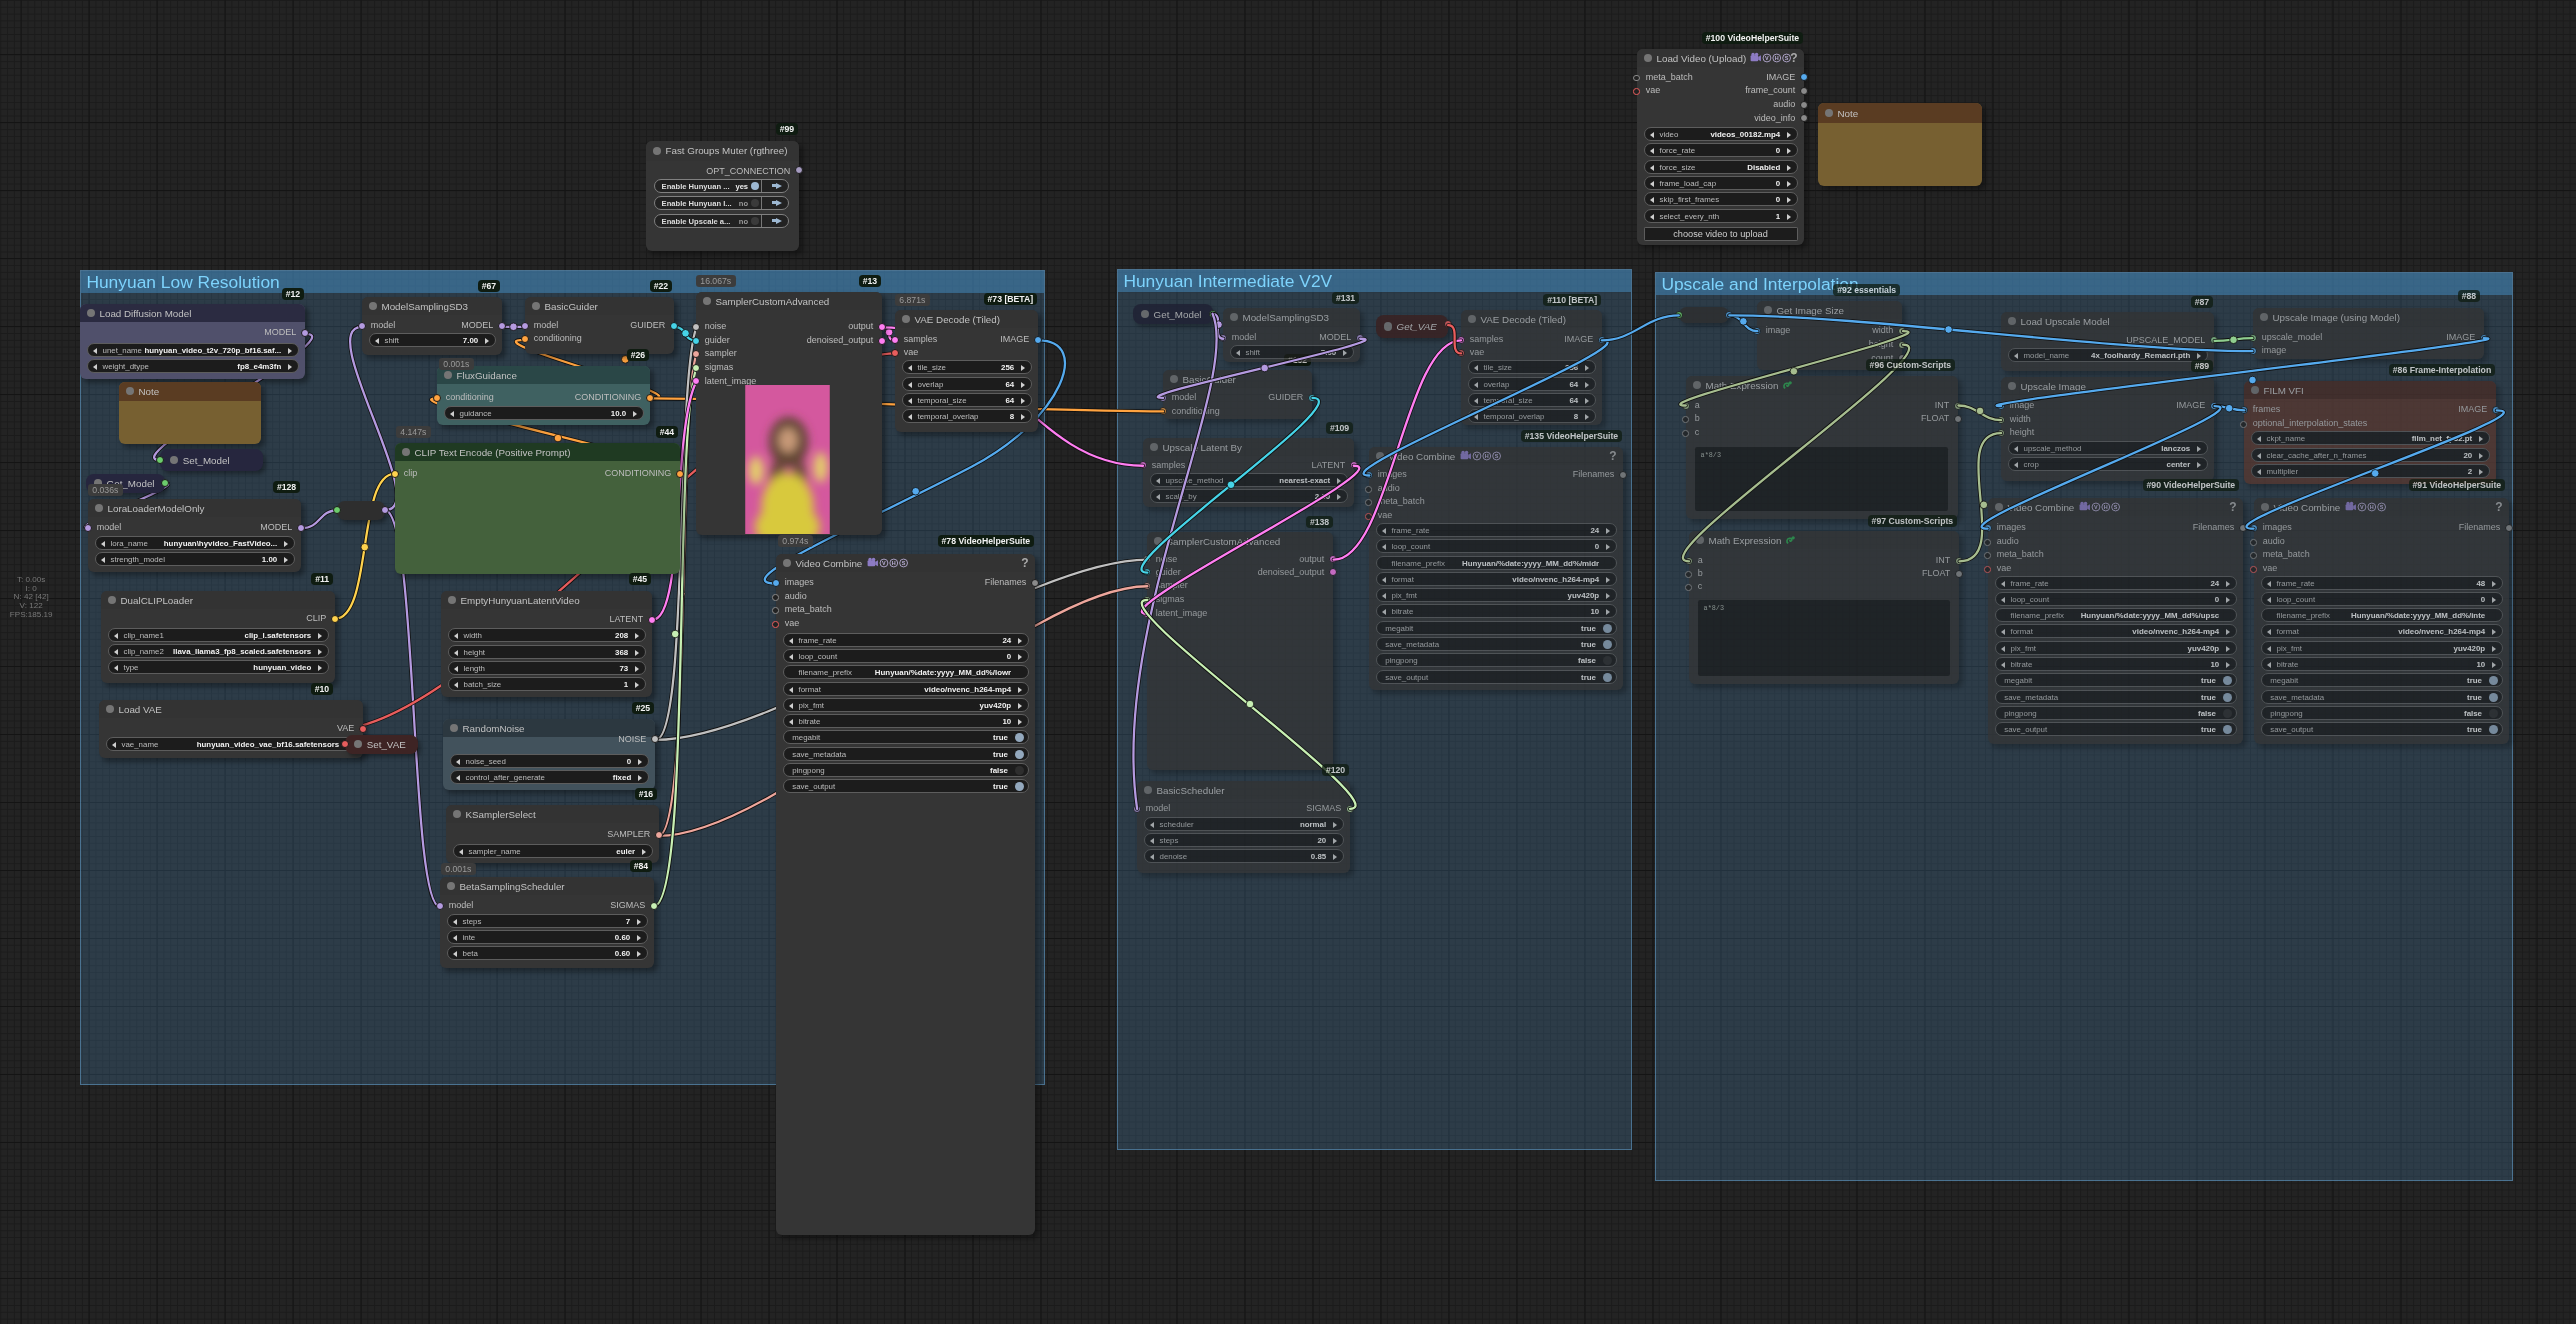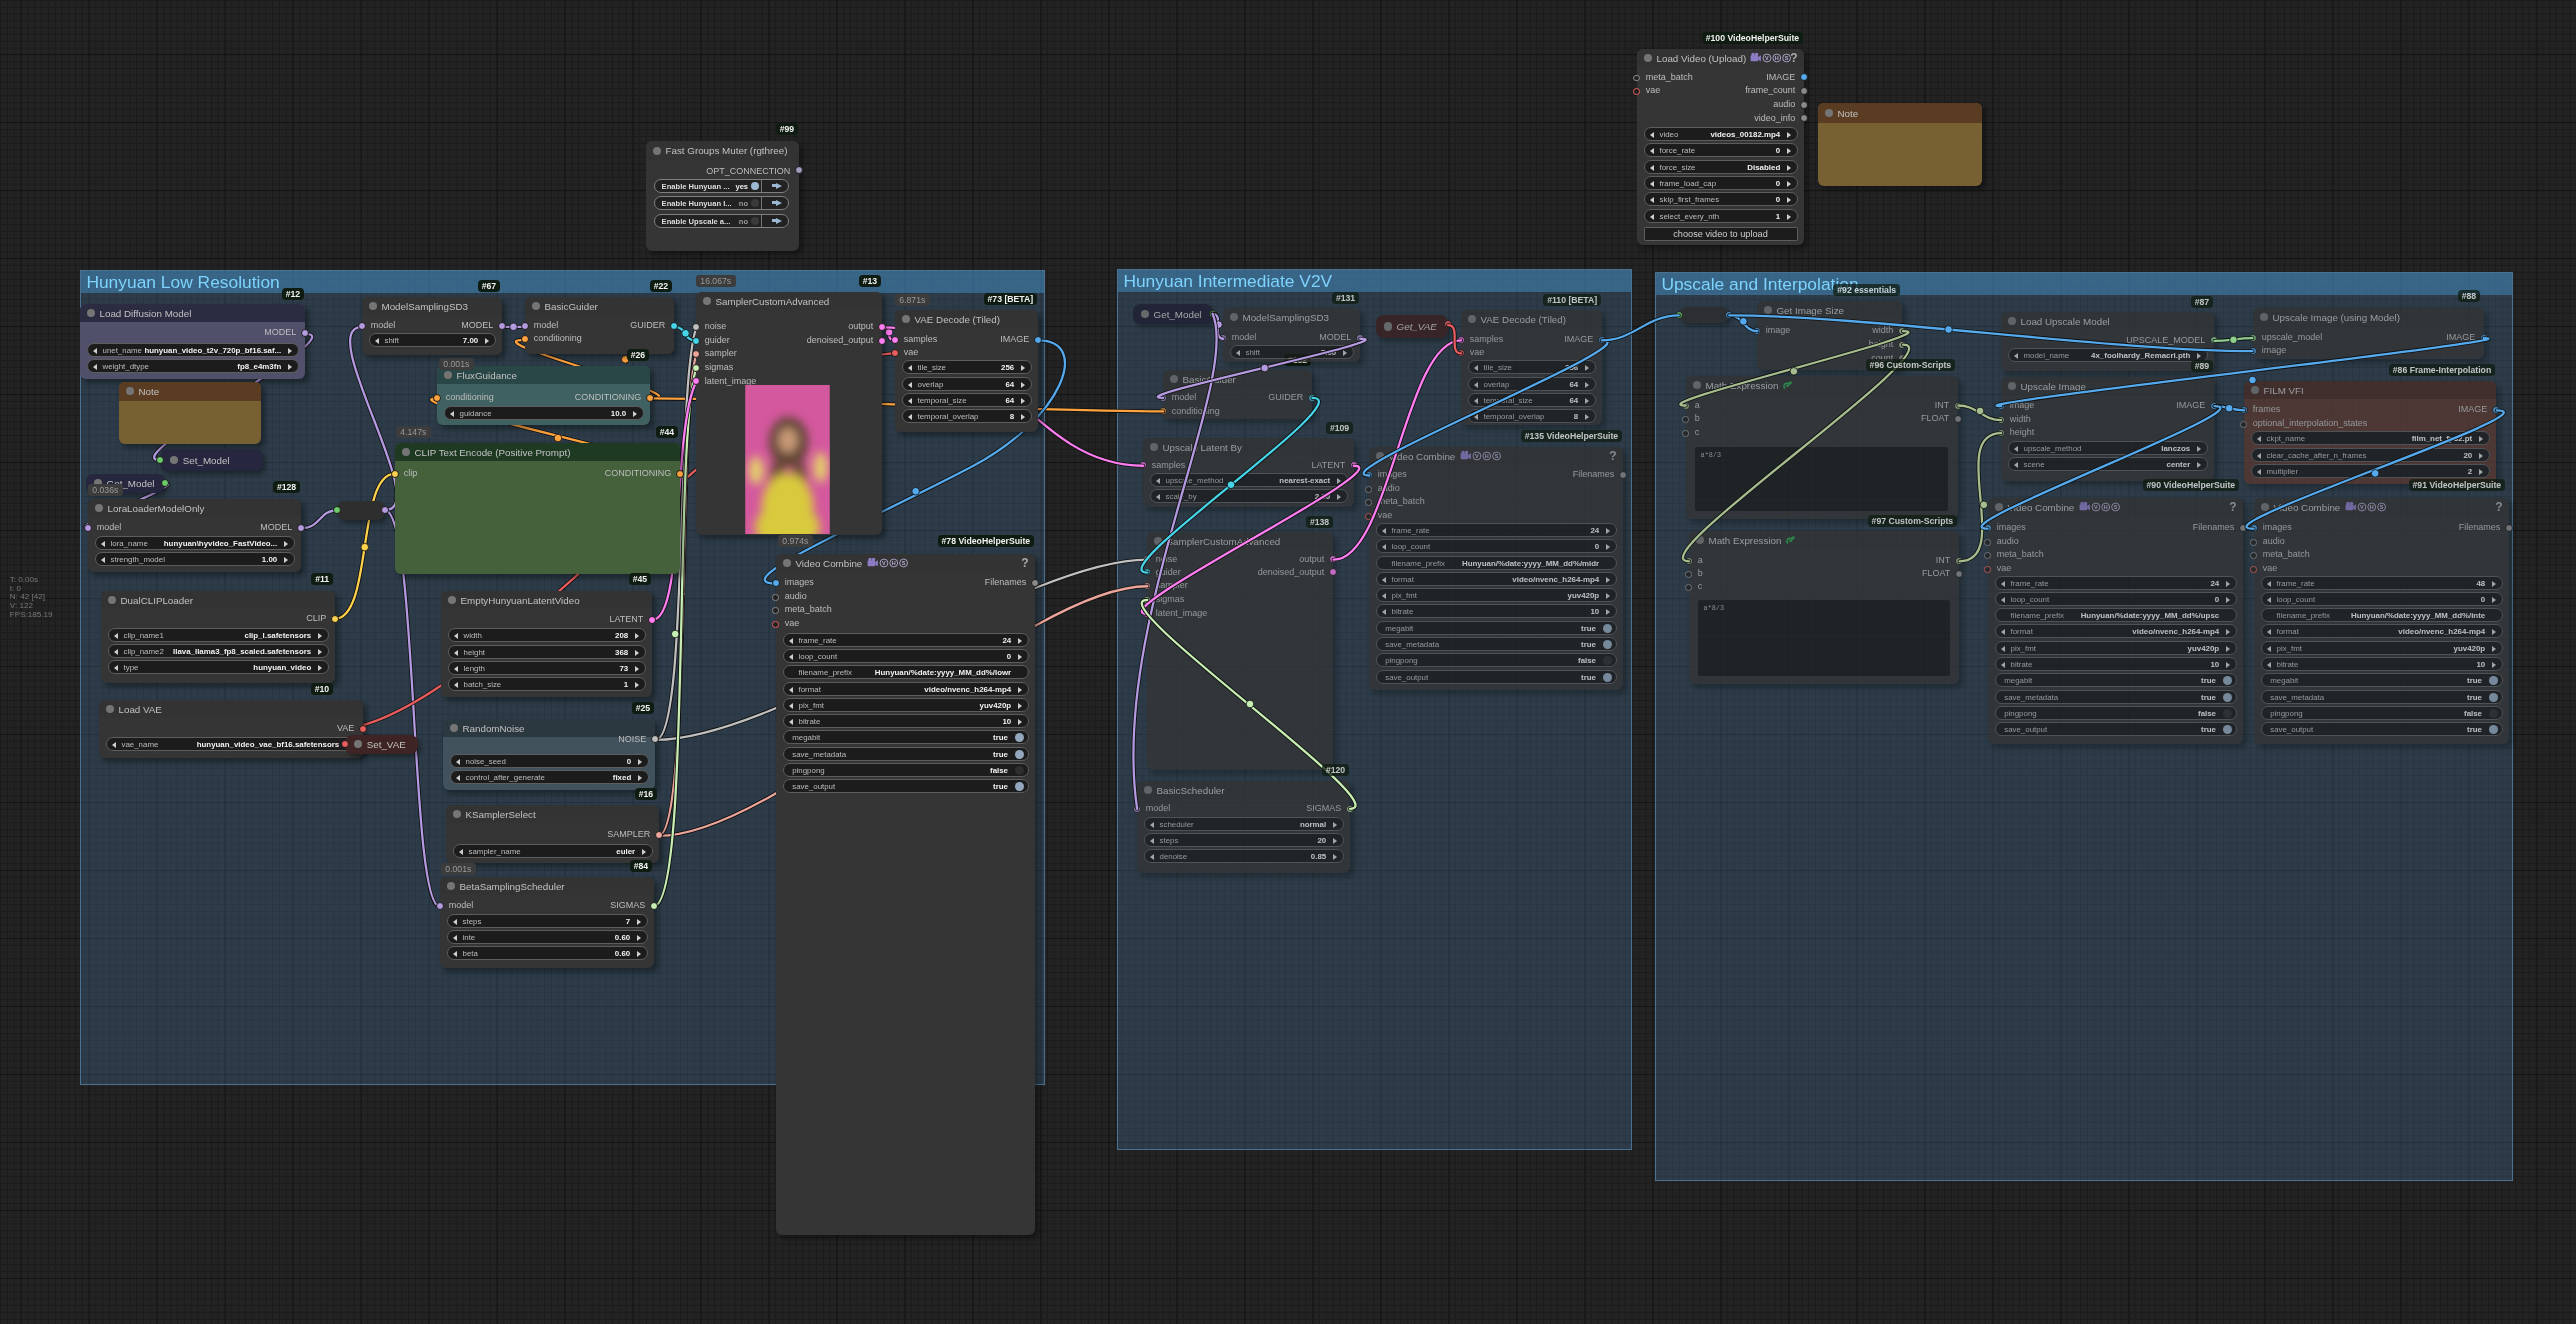--- a/index.html
+++ b/index.html
@@ -7,21 +7,21 @@
  background-image:
   linear-gradient(#141414 1.1px, transparent 1.1px),
   linear-gradient(90deg,#141414 1.1px, transparent 1.1px),
   linear-gradient(#1b1b1b 0.5px, transparent 0.5px),
   linear-gradient(90deg,#1b1b1b 0.5px, transparent 0.5px);
  background-size:68px 68px,68px 68px,6.8px 6.8px,6.8px 6.8px;
  background-position:20.6px 54px,20.6px 54px,0.3px 0px,0.3px 0px;}
 .grp{position:absolute;background:rgba(70,120,160,.30);border:0.5px solid rgba(100,160,205,.55);z-index:1;}
 .grpband{position:absolute;left:0;top:0;right:0;height:22px;background:rgba(72,148,205,.48);}
 .grptitle{position:absolute;left:5.4px;top:1.1px;font-size:17.4px;color:#7dd3fc;}
-.status{position:absolute;left:9.8px;top:576px;font-size:8.1px;line-height:8.7px;color:#787878;z-index:2;}
+.status{position:absolute;left:9.8px;top:576px;font-size:8.1px;line-height:8.7px;color:#787878;z-index:2;text-align:center;}
 .node{position:absolute;box-shadow:3.3px 3.8px 4.9px rgba(0,0,0,.35);}
 .nhd{position:relative;width:100%;display:flex;align-items:center;white-space:nowrap;overflow:hidden;}
 .ndot{display:inline-block;flex:0 0 auto;width:8.1px;height:8.1px;border-radius:50%;background:#757575;margin:0 4.9px 0 6.5px;}
 .ntt{font-size:9.8px;color:#c2c2c2;}
 .qm{position:absolute;right:6.5px;top:2.2px;font-size:12px;font-weight:bold;color:#aaa;}
 .vhsico{vertical-align:middle;margin-left:4.3px;}
 .inlico{vertical-align:middle;margin-left:3.3px;}
 .pdot{position:absolute;width:8.1px;height:8.1px;border-radius:50%;border:0.8px solid #1a1a1a;box-sizing:border-box;}
 .pring{position:absolute;width:6.5px;height:6.5px;border-radius:50%;border:1.6px solid #888;box-sizing:border-box;background:#222;}
 .plab{position:absolute;font-size:9px;color:#bdbdbd;}
@@ -1056,21 +1056,21 @@
       <div class="wid">
         <span class="al"></span>
         <span class="wl">upscale_method</span>
         <span class="wv">lanczos</span>
         <span class="ar"></span>
       </div>
     </div>
     <div class="wrow" style="top:80px;">
       <div class="wid">
         <span class="al"></span>
-        <span class="wl">scene</span>
+        <span class="wl">crop</span>
         <span class="wv">center</span>
         <span class="ar"></span>
       </div>
     </div>
   </div>
 <div class="bid" style="right:619px;top:515px;opacity:.75;">#97 Custom-Scripts</div>
 <div class="node" style="left:1689px;top:531px;width:270px;height:153px;background:#353535;border-radius:6px;z-index:4;opacity:.72;">
     <div class="nhd" style="height:18px;background:#333333;border-radius:6px 6px 0 0;">
       <span class="ndot"></span>
       <span class="ntt" style="color:#c2c2c2">Math Expression</span>

